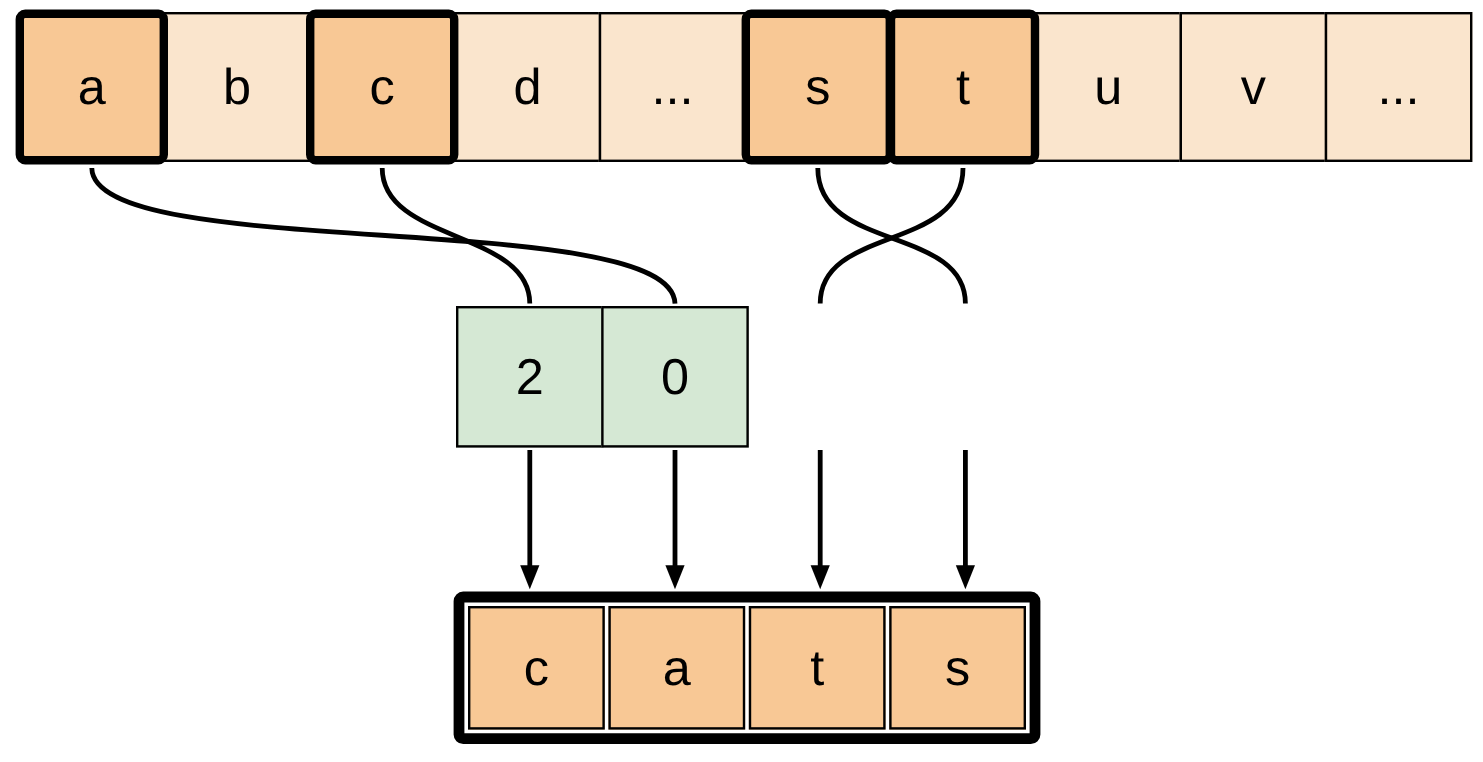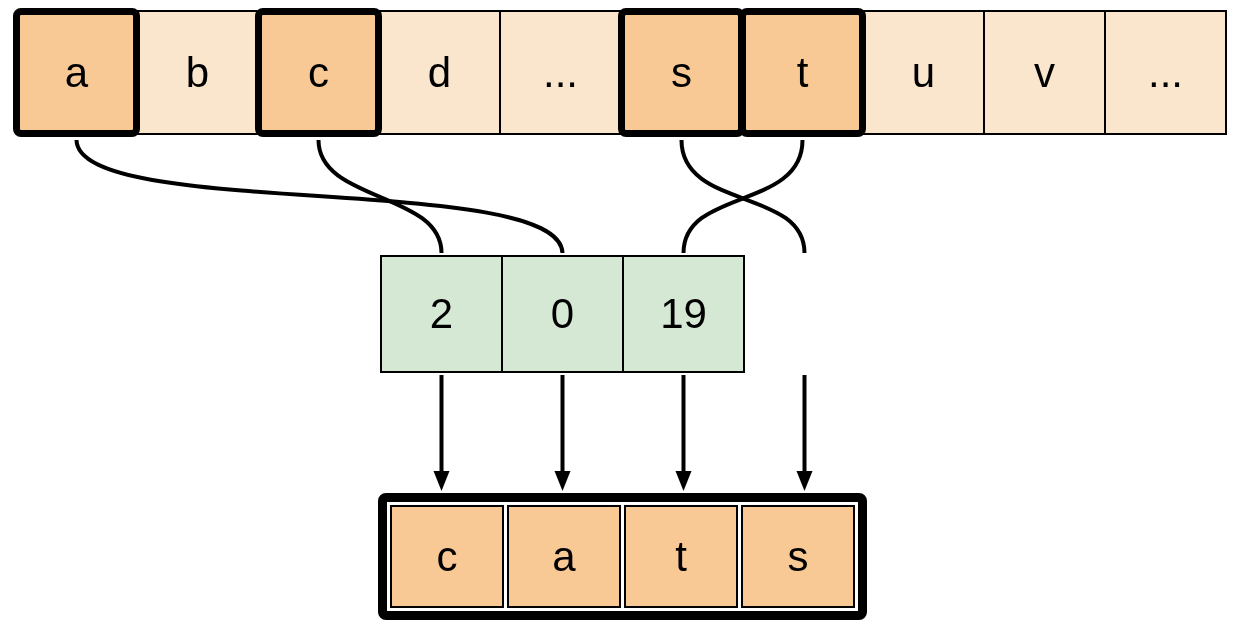--- a/index.html
+++ b/index.html
@@ -93,21 +93,20 @@
     <div class="cell hl">s</div>
     <div class="cell hl">t</div>
     <div class="cell">u</div>
     <div class="cell">v</div>
     <div class="cell">...</div>
   </div>
 
   <div class="array-row row-index">
     <div class="cell">2</div>
     <div class="cell">0</div>
-    <div class="cell">19</div>
   </div>
 
   <div class="output-box">
     <div class="cell">c</div>
     <div class="cell">a</div>
     <div class="cell">t</div>
     <div class="cell">s</div>
   </div>
 
   <svg class="overlay" width="1236" height="635" viewBox="0 0 1236 635">

